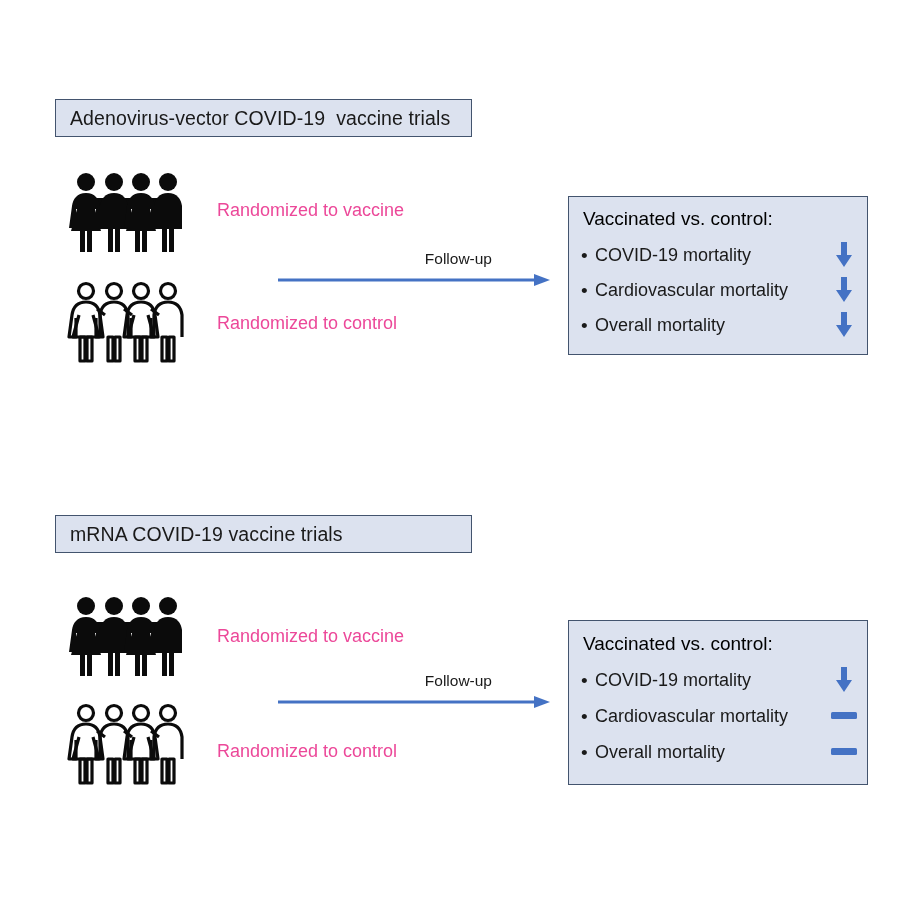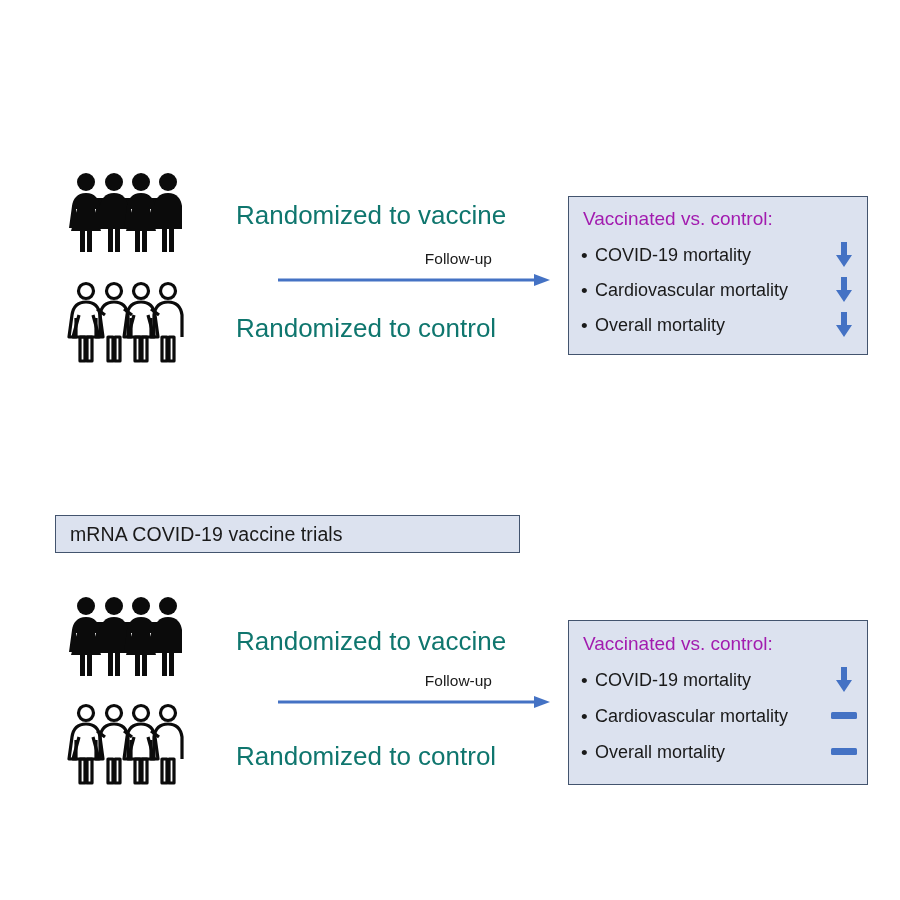--- a/index.html
+++ b/index.html
@@ -31,37 +31,37 @@
     box-sizing: border-box;
     display: flex;
     align-items: center;
     padding-left: 14px;
     font-size: 19.5px;
     color: #1a1a1a;
     letter-spacing: 0.1px;
     white-space: pre;
   }
   #title-box-1 { left: 55px; top: 99px; width: 417px; height: 38px; }
-  #title-box-2 { left: 55px; top: 515px; width: 465px; height: 38px; }
+  #title-box-2 { left: 55px; top: 515px; width: 417px; height: 38px; }
 
   
   .result-box {
     position: absolute;
     background: #dce2ef;
     border: 1px solid #43546e;
     box-sizing: border-box;
   }
   #result-box-1 { left: 568px; top: 196px; width: 300px; height: 159px; }
   #result-box-2 { left: 568px; top: 620px; width: 300px; height: 165px; }
 
   .result-heading {
     position: absolute;
     left: 14px;
     font-size: 19px;
-    color: #a21caf;
+    color: #000000;
     white-space: nowrap;
   }
   #result-box-1 .result-heading { top: 11px; }
   #result-box-2 .result-heading { top: 12px; }
 
   .result-row {
     position: absolute;
     left: 12px;
     right: 8px;
     height: 30px;
@@ -110,42 +110,42 @@
   }
   .followup-arrow {
     position: absolute;
     left: 0;
     top: 22px;
   }
 
   
   .group-label {
     position: absolute;
-    font-size: 26px;
-    color: #0f766e;
+    font-size: 18px;
+    color: #ec4899;
     white-space: nowrap;
-    margin-left: 19px;
   }
   #label-vaccine-1 { left: 217px; top: 200px; }
   #label-control-1 { left: 217px; top: 313px; }
   #label-vaccine-2 { left: 217px; top: 626px; }
   #label-control-2 { left: 217px; top: 741px; }
 
   
   .people-group { position: absolute; }
   #people-filled-1  { left: 66px; top: 172px; }
   #people-outline-1 { left: 66px; top: 281px; }
   #people-filled-2  { left: 66px; top: 596px; }
   #people-outline-2 { left: 66px; top: 703px; }
 </style>
 </head>
 <body>
 
 <div class="canvas">
 
+  <div class="title-box" id="title-box-1">Adenovirus-vector COVID-19  vaccine trials</div>
 
   <div class="people-group" id="people-filled-1">
     <svg width="120" height="82" viewBox="0 0 120 82" xmlns="http://www.w3.org/2000/svg">
       <g fill="#0b0b0b">
 
         <rect x="14" y="26" width="92" height="9" rx="4"></rect>
 
         <circle cx="20" cy="10" r="9"></circle>
         <path d="M20 21 c-9 0 -13 6 -14 13 l-3 22 h7 l0 -19 l1 0 l-6 22 h30 l-6 -22 l1 0 l0 19 h7 l-3 -22 c-1 -7 -5 -13 -14 -13 z"></path>
         <rect x="14" y="57" width="5" height="23"></rect>

